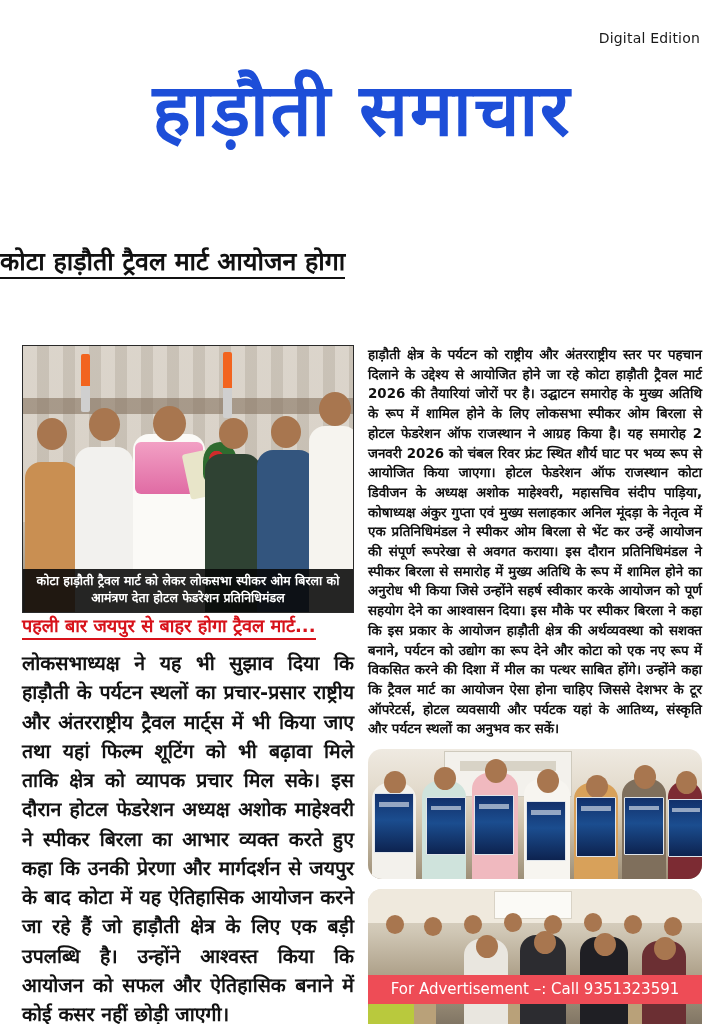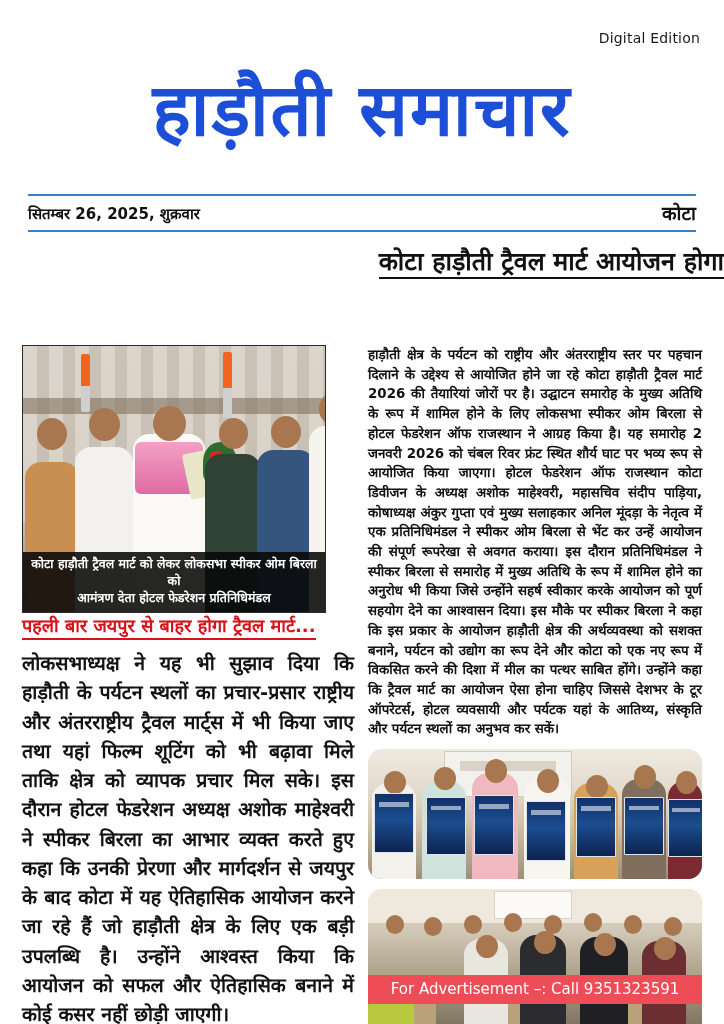--- a/index.html
+++ b/index.html
@@ -77,21 +77,21 @@
     font-size: 19px;
     color: #111;
   }
 
   
   .kicker {
     position: absolute;
     top: 243px;
     left: 0;
     right: 0;
-    text-align: right;
+    text-align: left;
     font-family: "DejaVu Sans", sans-serif;
     font-weight: bold;
     font-size: 25px;
     color: #111;
   }
   .kicker span {
     border-bottom: 2px solid #111;
     padding-bottom: 1px;
   }
   .headline {
@@ -124,21 +124,21 @@
     width: 334px;
   }
 
   
   .photo {
     position: relative;
     overflow: hidden;
     background: #cfd4d8;
   }
   .photo-main {
-    width: 304px;
+    width: 332px;
     height: 268px;
     border: 1px solid #2a2a2a;
     box-sizing: border-box;
   }
   .scene {
     position: absolute;
     inset: 0;
   }
   .caption-bar {
     position: absolute;
@@ -285,24 +285,20 @@
 <body>
 
 <div class="page">
 
   <div class="digital-edition">Digital Edition</div>
 
   <div class="masthead">
     <div class="masthead-title">हाड़ौती समाचार</div>
   </div>
 
-  <div class="date-strip">
-    <div class="date-text">सितम्बर 26, 2025, शुक्रवार</div>
-    <div class="edition-city">कोटा</div>
-  </div>
 
   <div class="kicker">
     <span>कोटा हाड़ौती ट्रैवल मार्ट आयोजन होगा</span>
   </div>
 
 
   <div class="col-left">
 
     <div class="photo photo-main bg-room">
       <div class="scene">

